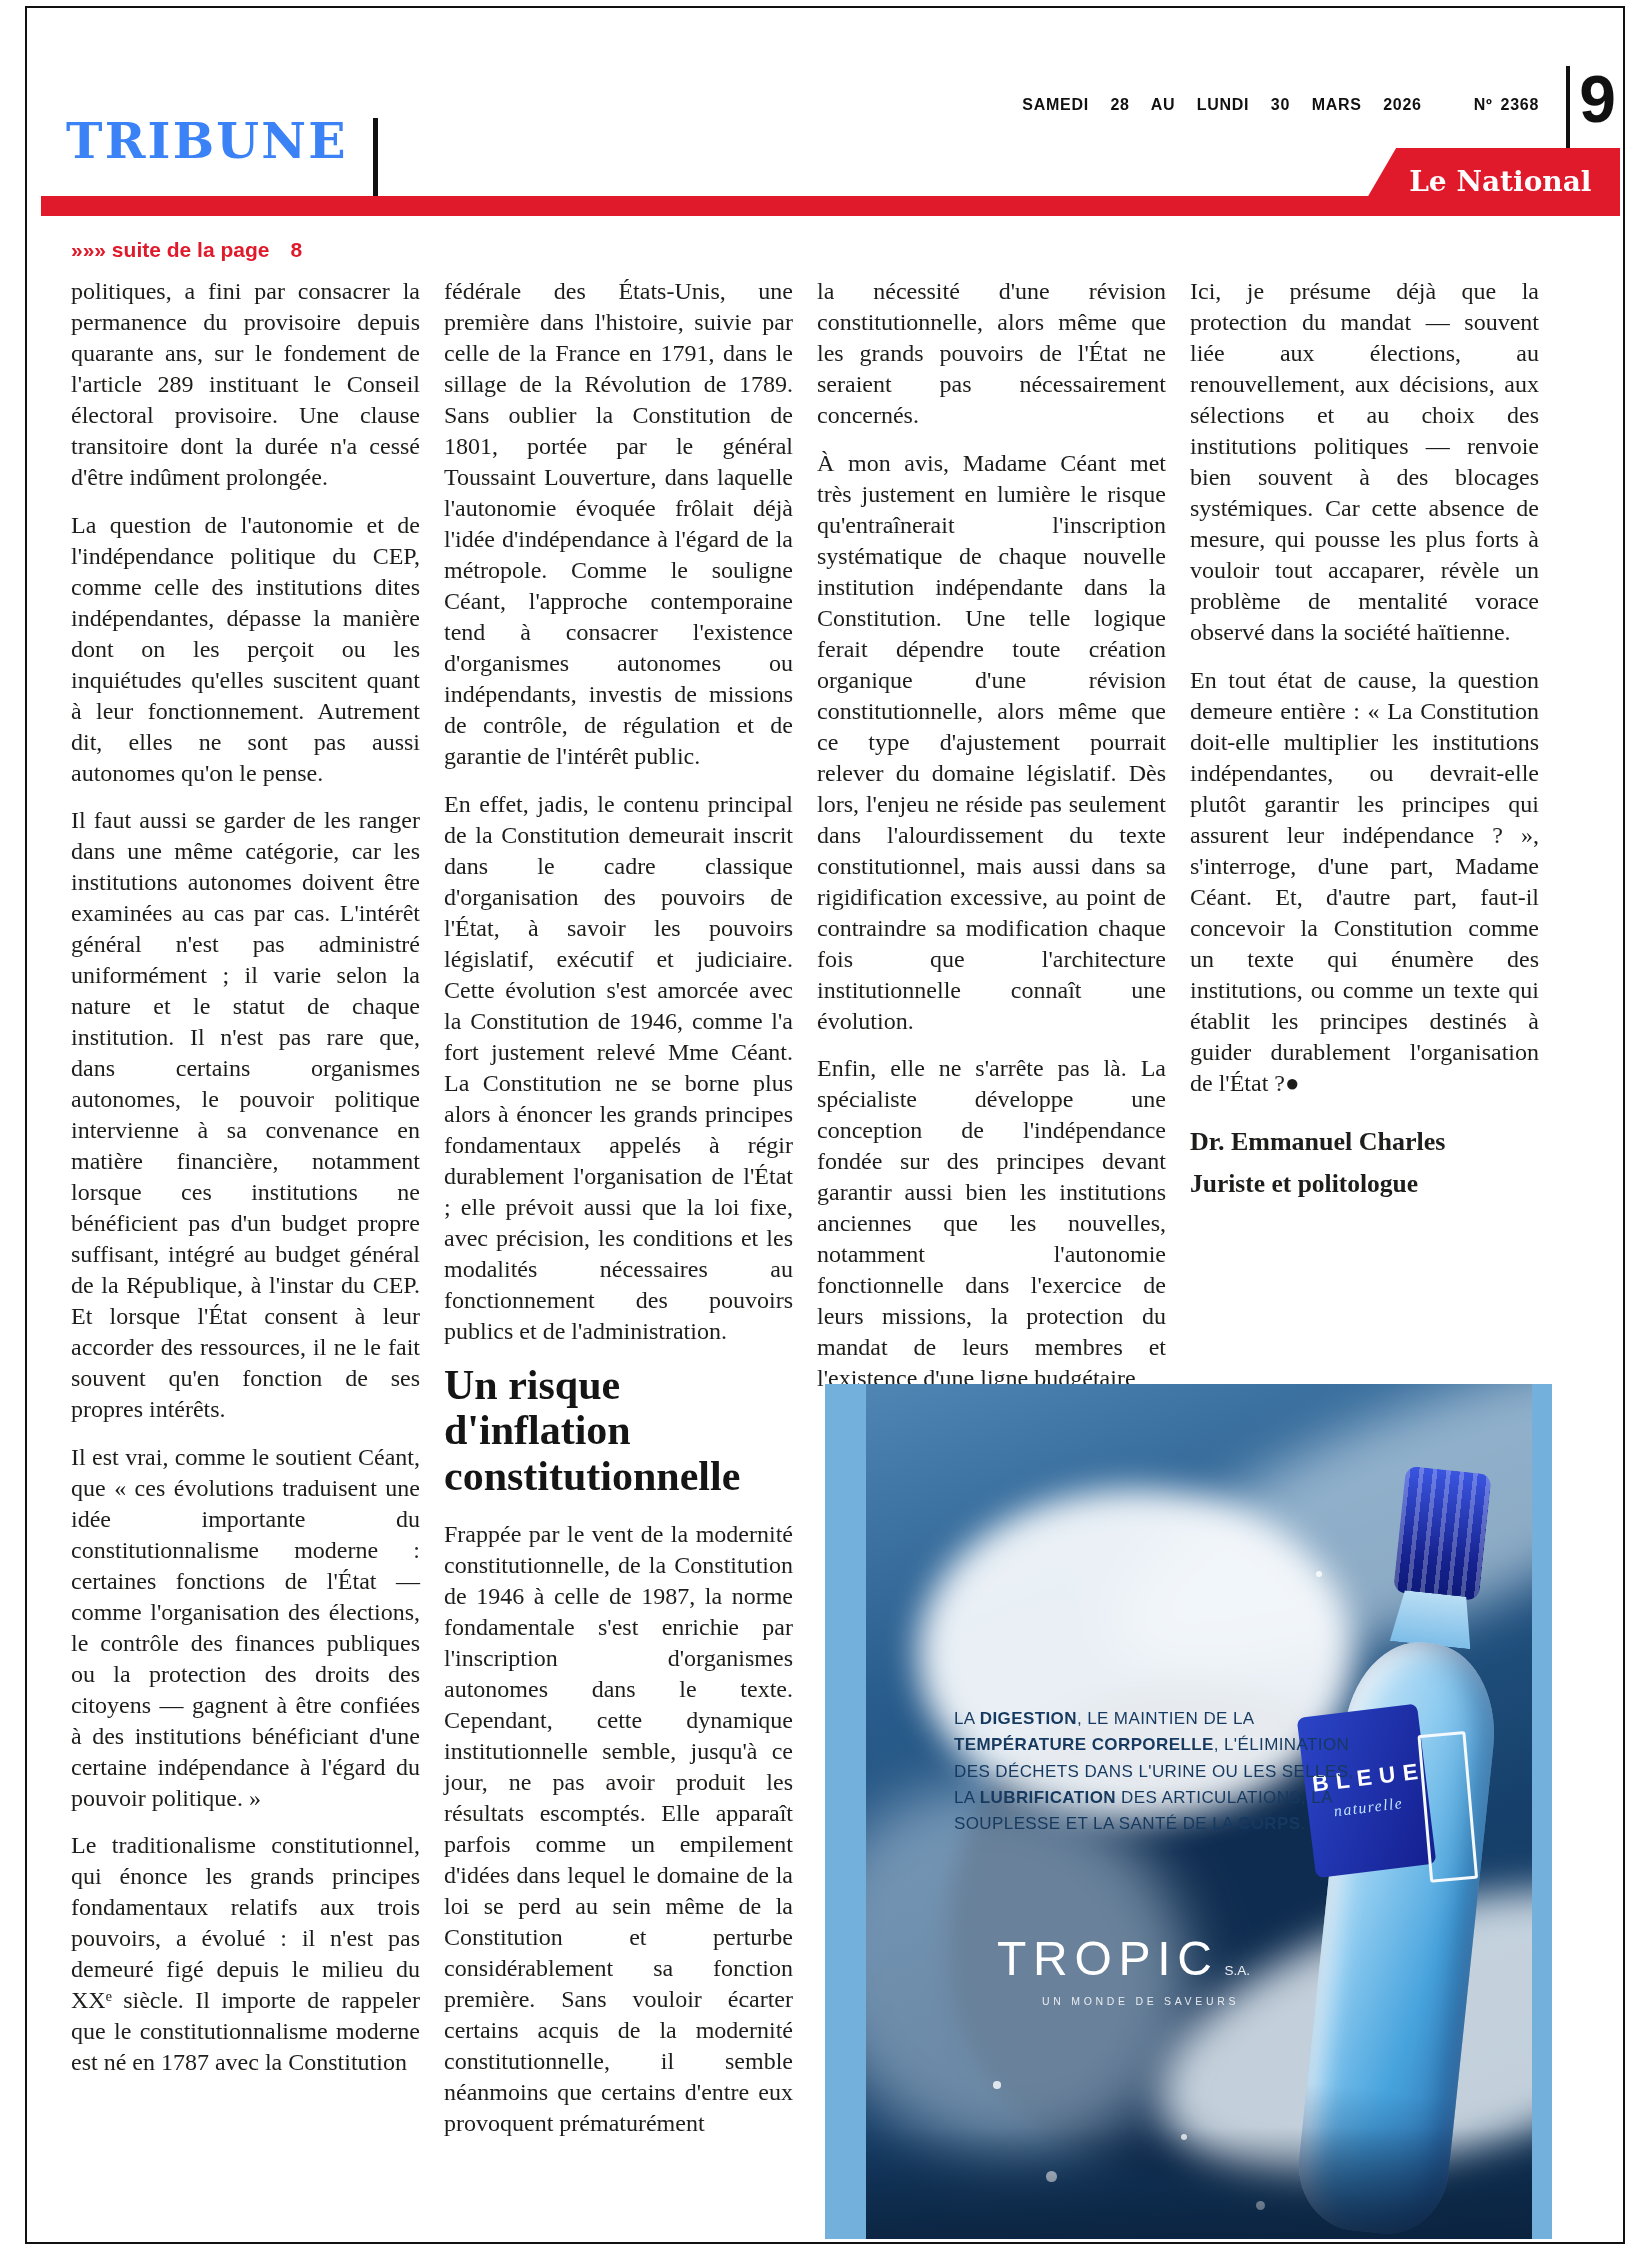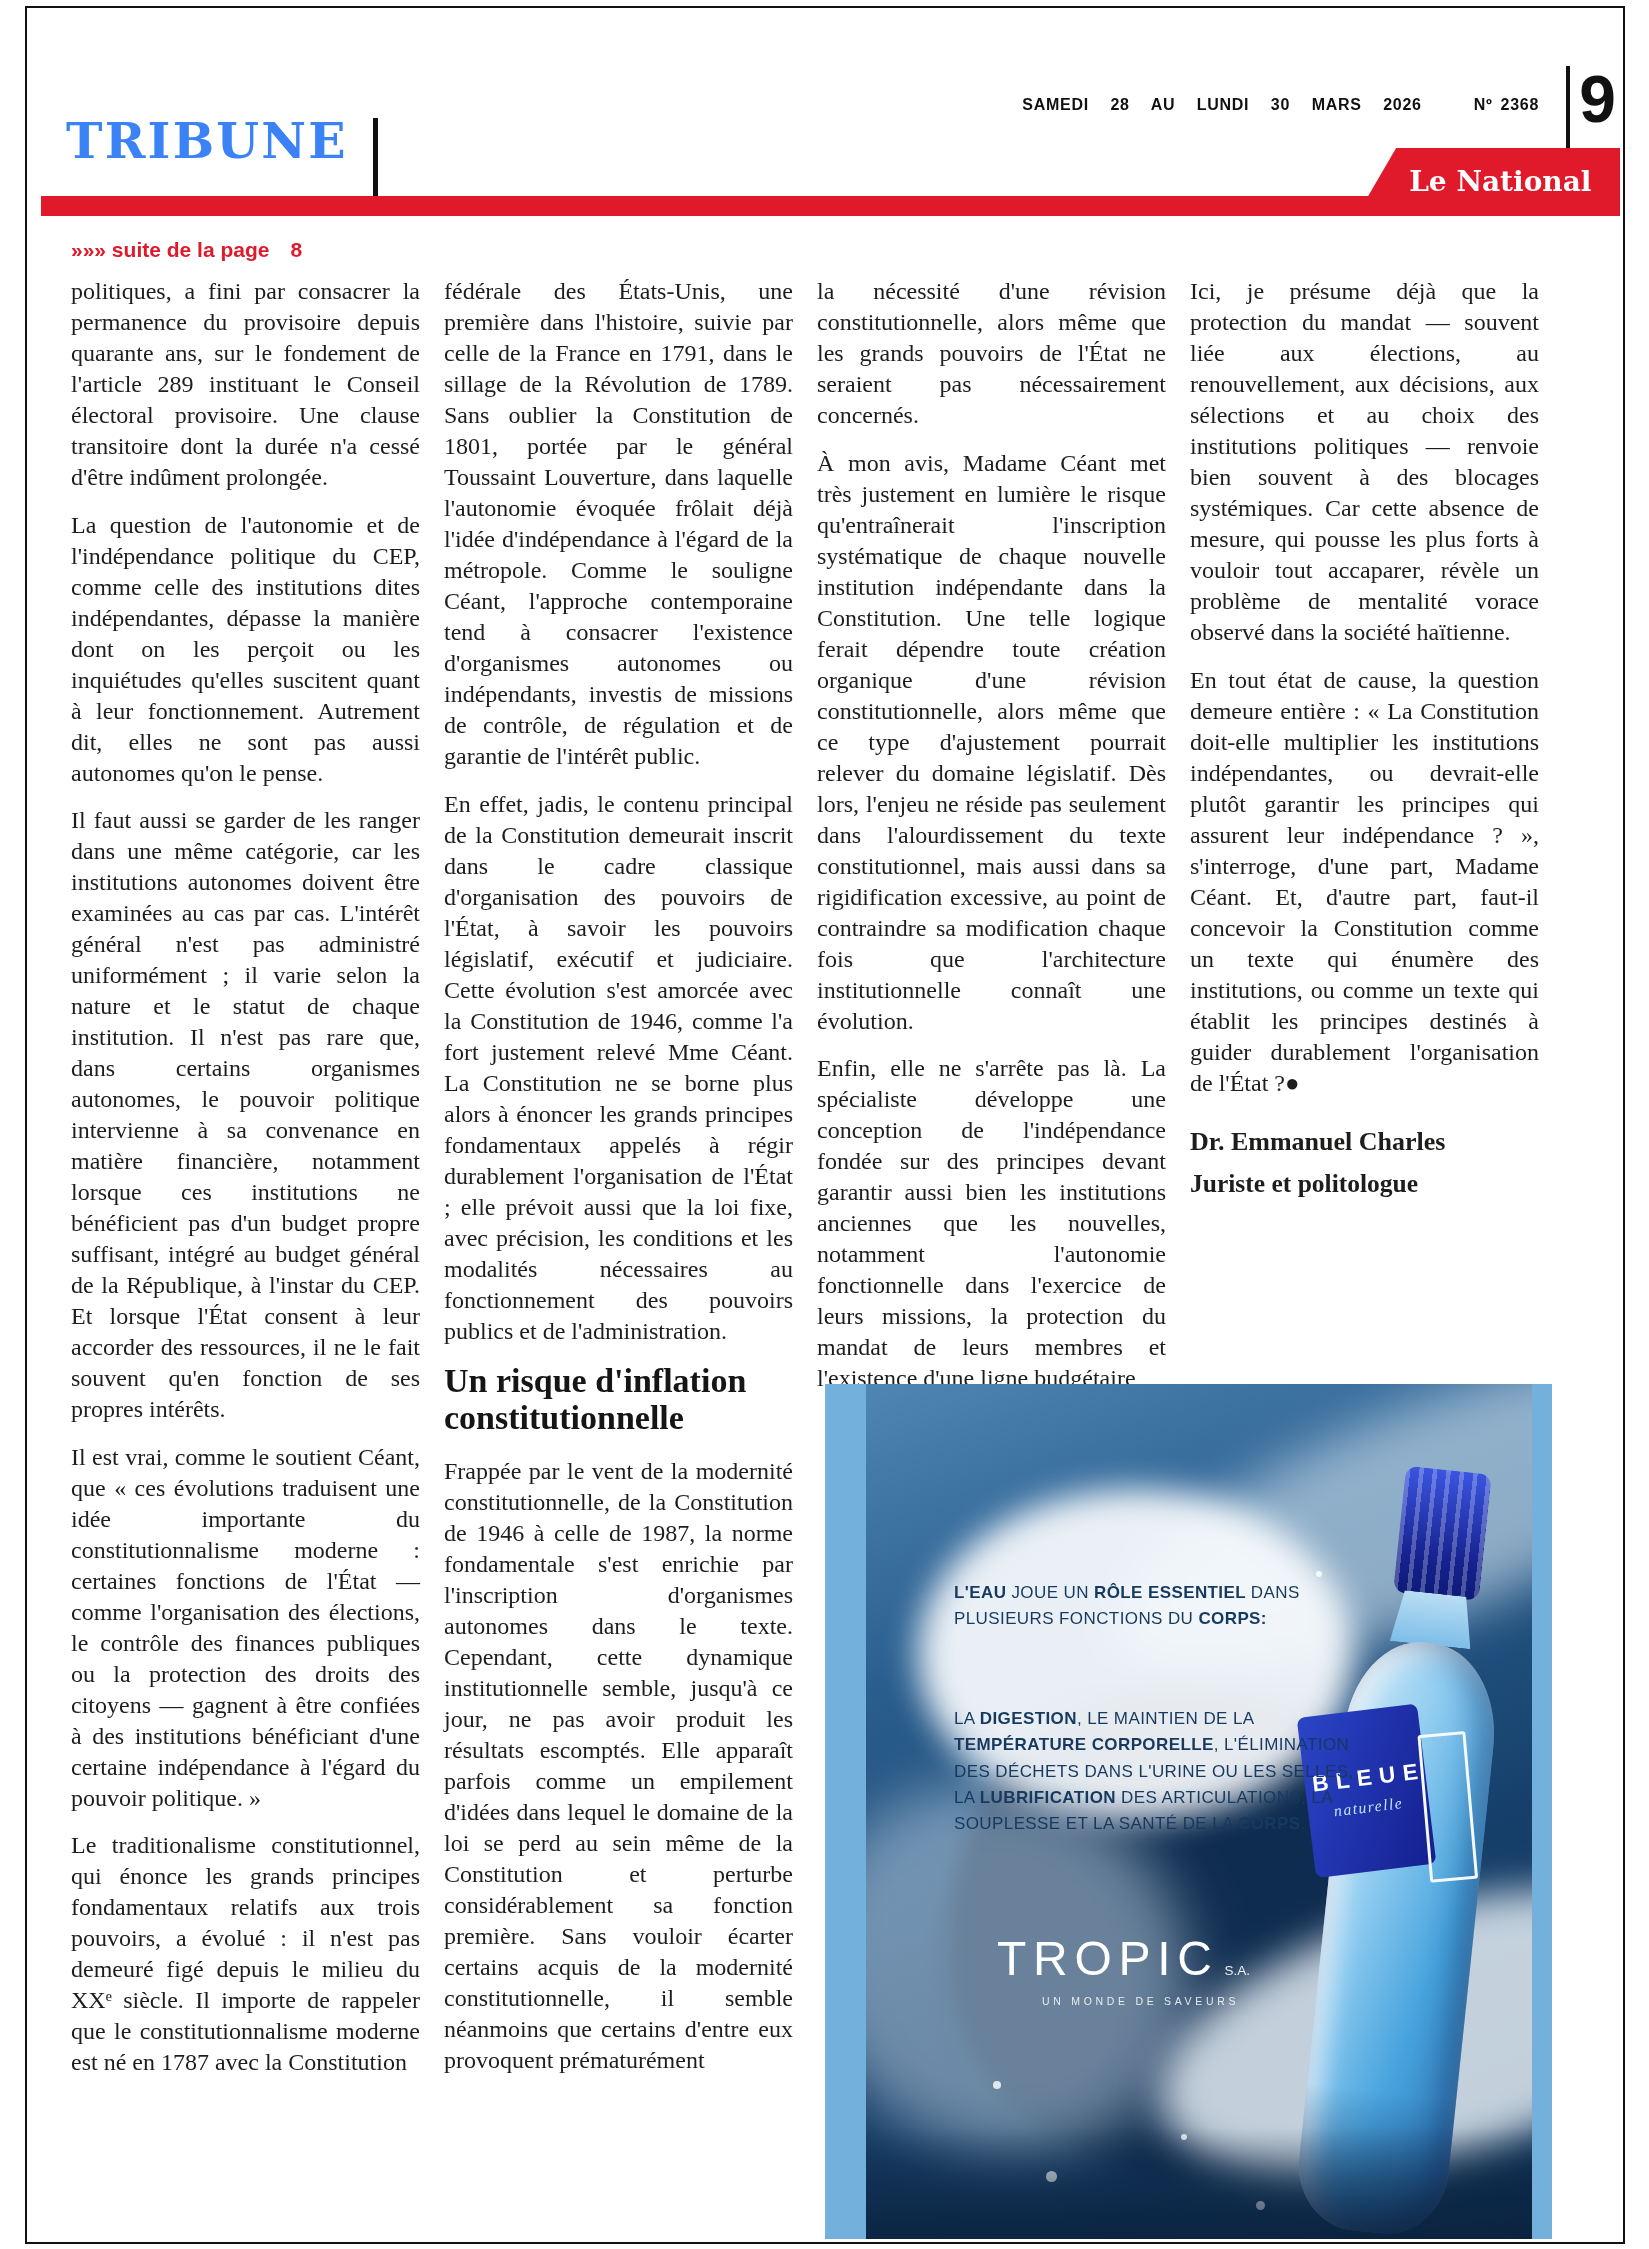--- a/index.html
+++ b/index.html
@@ -24,21 +24,21 @@
              clip-path:polygon(39px 0,100% 0,100% 100%,0 100%);}
   .brand-box span{font-family:"DejaVu Serif","Liberation Serif",serif;font-weight:700;font-size:28px;color:#fff;}
   .continuation{position:absolute;left:71px;top:238px;color:var(--red);
                 font-family:"Liberation Sans","DejaVu Sans",sans-serif;font-weight:700;font-size:21px;}
   .continuation .cont-num{margin-left:21px;}
 
   
   .columns{position:absolute;left:71px;top:276px;width:1467px;display:flex;gap:24px;}
   .col{width:349px;flex:0 0 349px;}
   .col p{margin:0 0 16.5px 0;font-size:24px;line-height:31px;text-align:justify;text-align-last:left;}
-  .col h2{margin:10.5px 0 19.5px 0;font-size:34px;line-height:1.08;font-weight:700;color:#151515;}
+  .col h2{margin:10.5px 0 19.5px 0;font-size:42px;line-height:1.08;font-weight:700;color:#151515;}
   .author{margin-top:27px;}
   .author .a-name{font-weight:700;font-size:26px;line-height:1.2;}
   .author .a-title{font-weight:700;font-size:25.5px;line-height:1.2;margin-top:12px;}
 
   
   .ad{position:absolute;left:825px;top:1384px;width:727px;height:855px;background:#74b0dc;z-index:5;}
   .ad-scene{position:absolute;left:41px;top:0;width:666px;height:100%;overflow:hidden;
             background:linear-gradient(160deg,#4f86b4 0%,#2a5e8e 28%,#16406b 60%,#0d2c4e 100%);}
   .silk{position:absolute;border-radius:50%;}
   .silk.sweep{left:225px;top:22.5px;width:675px;height:210px;background:rgba(225,240,250,0.55);
@@ -171,21 +171,20 @@
         <div class="cap"></div>
         <div class="neck"></div>
         <div class="bottle-body"></div>
         <div class="label-navy">
           <span class="label-txt">BLEUE</span>
           <span class="label-sub">naturelle</span>
         </div>
         <div class="barcode"></div>
       </div>
 
-      <div class="ad-headline"><span class="rb">L'EAU </span><span>JOUE UN </span><span class="rb">RÔLE ESSENTIEL </span><span>DANS PLUSIEURS FONCTIONS DU </span><span class="rb">CORPS:</span></div>
       <div class="ad-body"><span>LA </span><span class="rb">DIGESTION</span><span>, LE MAINTIEN DE LA </span><span class="rb">TEMPÉRATURE CORPORELLE</span><span>, L'ÉLIMINATION DES DÉCHETS DANS L'URINE OU LES SELLES, LA </span><span class="rb">LUBRIFICATION</span><span> DES ARTICULATIONS, LA SOUPLESSE ET LA SANTÉ DE LA </span><span class="rb">CORPS</span><span>.</span></div>
       <div class="ad-brand">
         <span class="brand-word">TROPIC</span><span class="brand-sa">S.A.</span>
         <div class="brand-tag">UN MONDE DE SAVEURS</div>
       </div>
     </div>
   </div>
 </div>
 
 

